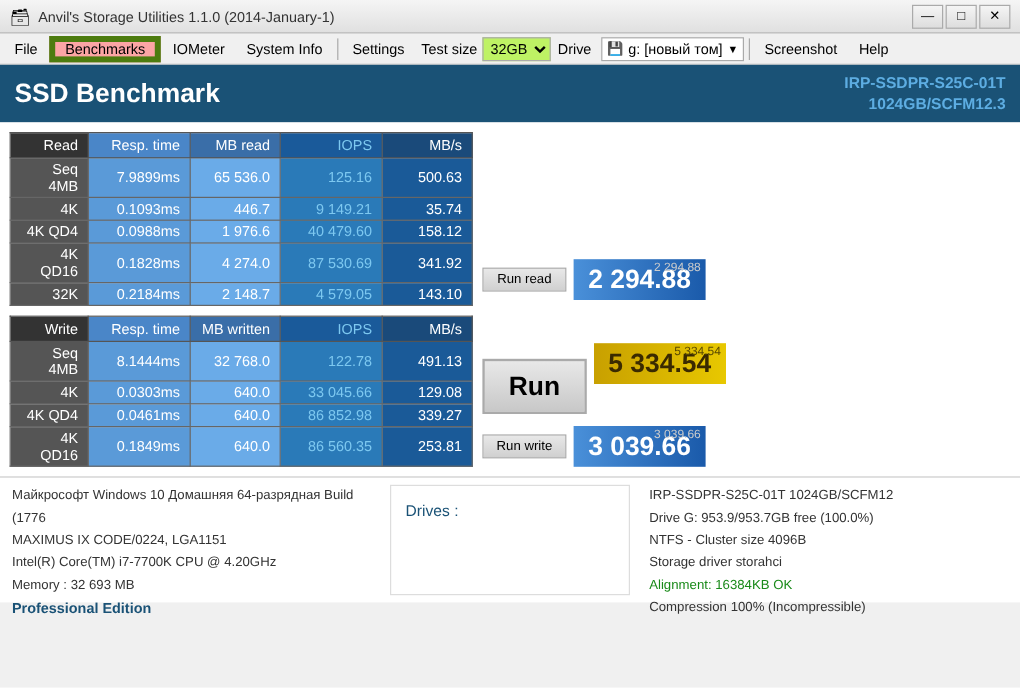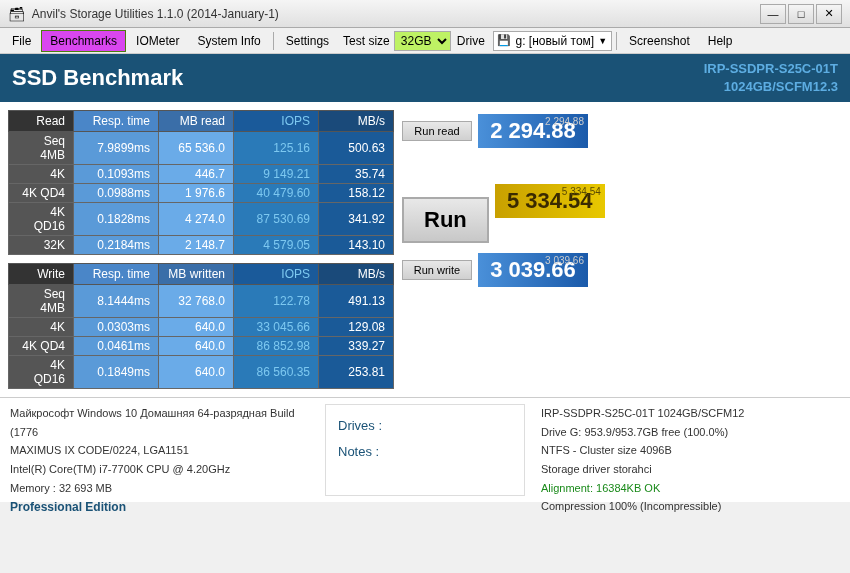--- a/index.html
+++ b/index.html
@@ -33,21 +33,21 @@
       gap: 2px;
     }
     .menu-item {
       padding: 2px 8px;
       font-size: 12px;
       cursor: pointer;
       height: 22px;
       display: flex;
       align-items: center;
     }
-    .menu-item.active { background: #d946ef; border: 1px solid #4d7c0f; }
+    .menu-item.active { background: #fca5a5; border: 5px solid #4d7c0f; }
     .menu-separator { width: 1px; background: #aaa; height: 18px; margin: 0 2px; }
     .menu-control {
       display: flex; align-items: center; gap: 4px; margin-left: 4px;
     }
     .menu-label { font-size: 12px; }
     .menu-select {
       height: 20px; font-size: 12px; border: 1px solid #aaa; background: #bef264;
       padding: 0 2px;
     }
     .drive-control {
@@ -67,20 +67,21 @@
     }
     .ssd-title { font-size: 22px; font-weight: bold; color: white; }
     .ssd-model { text-align: right; font-size: 13px; color: #5dade2; font-weight: bold; line-height: 1.4; }
 
     
     .main-content {
       display: flex;
       padding: 8px;
       gap: 8px;
       background: white;
+      align-items: flex-end;
     }
 
     
     .bench-table { border-collapse: collapse; font-size: 12px; }
     .bench-table th {
       background: #333;
       color: white;
       padding: 3px 8px;
       text-align: right;
       font-weight: normal;
@@ -421,21 +422,20 @@
 <div class="footer">
   <div class="footer-left">
     <div>Майкрософт Windows 10 Домашняя 64-разрядная Build (1776</div>
     <div>MAXIMUS IX CODE/0224, LGA1151</div>
     <div>Intel(R) Core(TM) i7-7700K CPU @ 4.20GHz</div>
     <div>Memory : 32 693 MB</div>
     <div class="professional">Professional Edition</div>
   </div>
   <div class="footer-middle">
     <div>Drives :</div>
-    <div>Notes :</div>
   </div>
   <div class="footer-right">
     <div>IRP-SSDPR-S25C-01T 1024GB/SCFM12</div>
     <div>Drive G: 953.9/953.7GB free (100.0%)</div>
     <div>NTFS - Cluster size 4096B</div>
     <div>Storage driver  storahci</div>
     <div class="ok-text">Alignment: 16384KB OK</div>
     <div>Compression 100% (Incompressible)</div>
   </div>
 </div>

